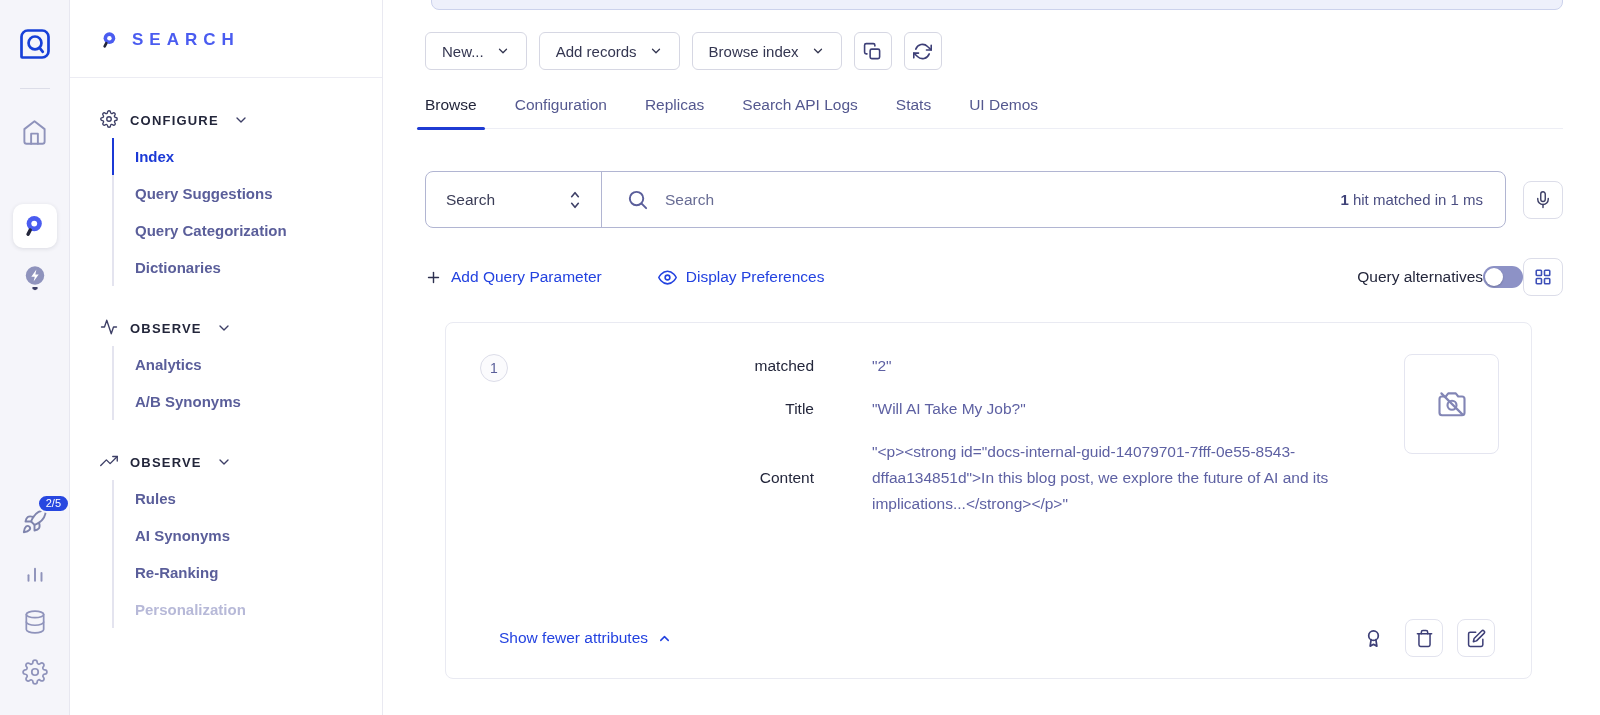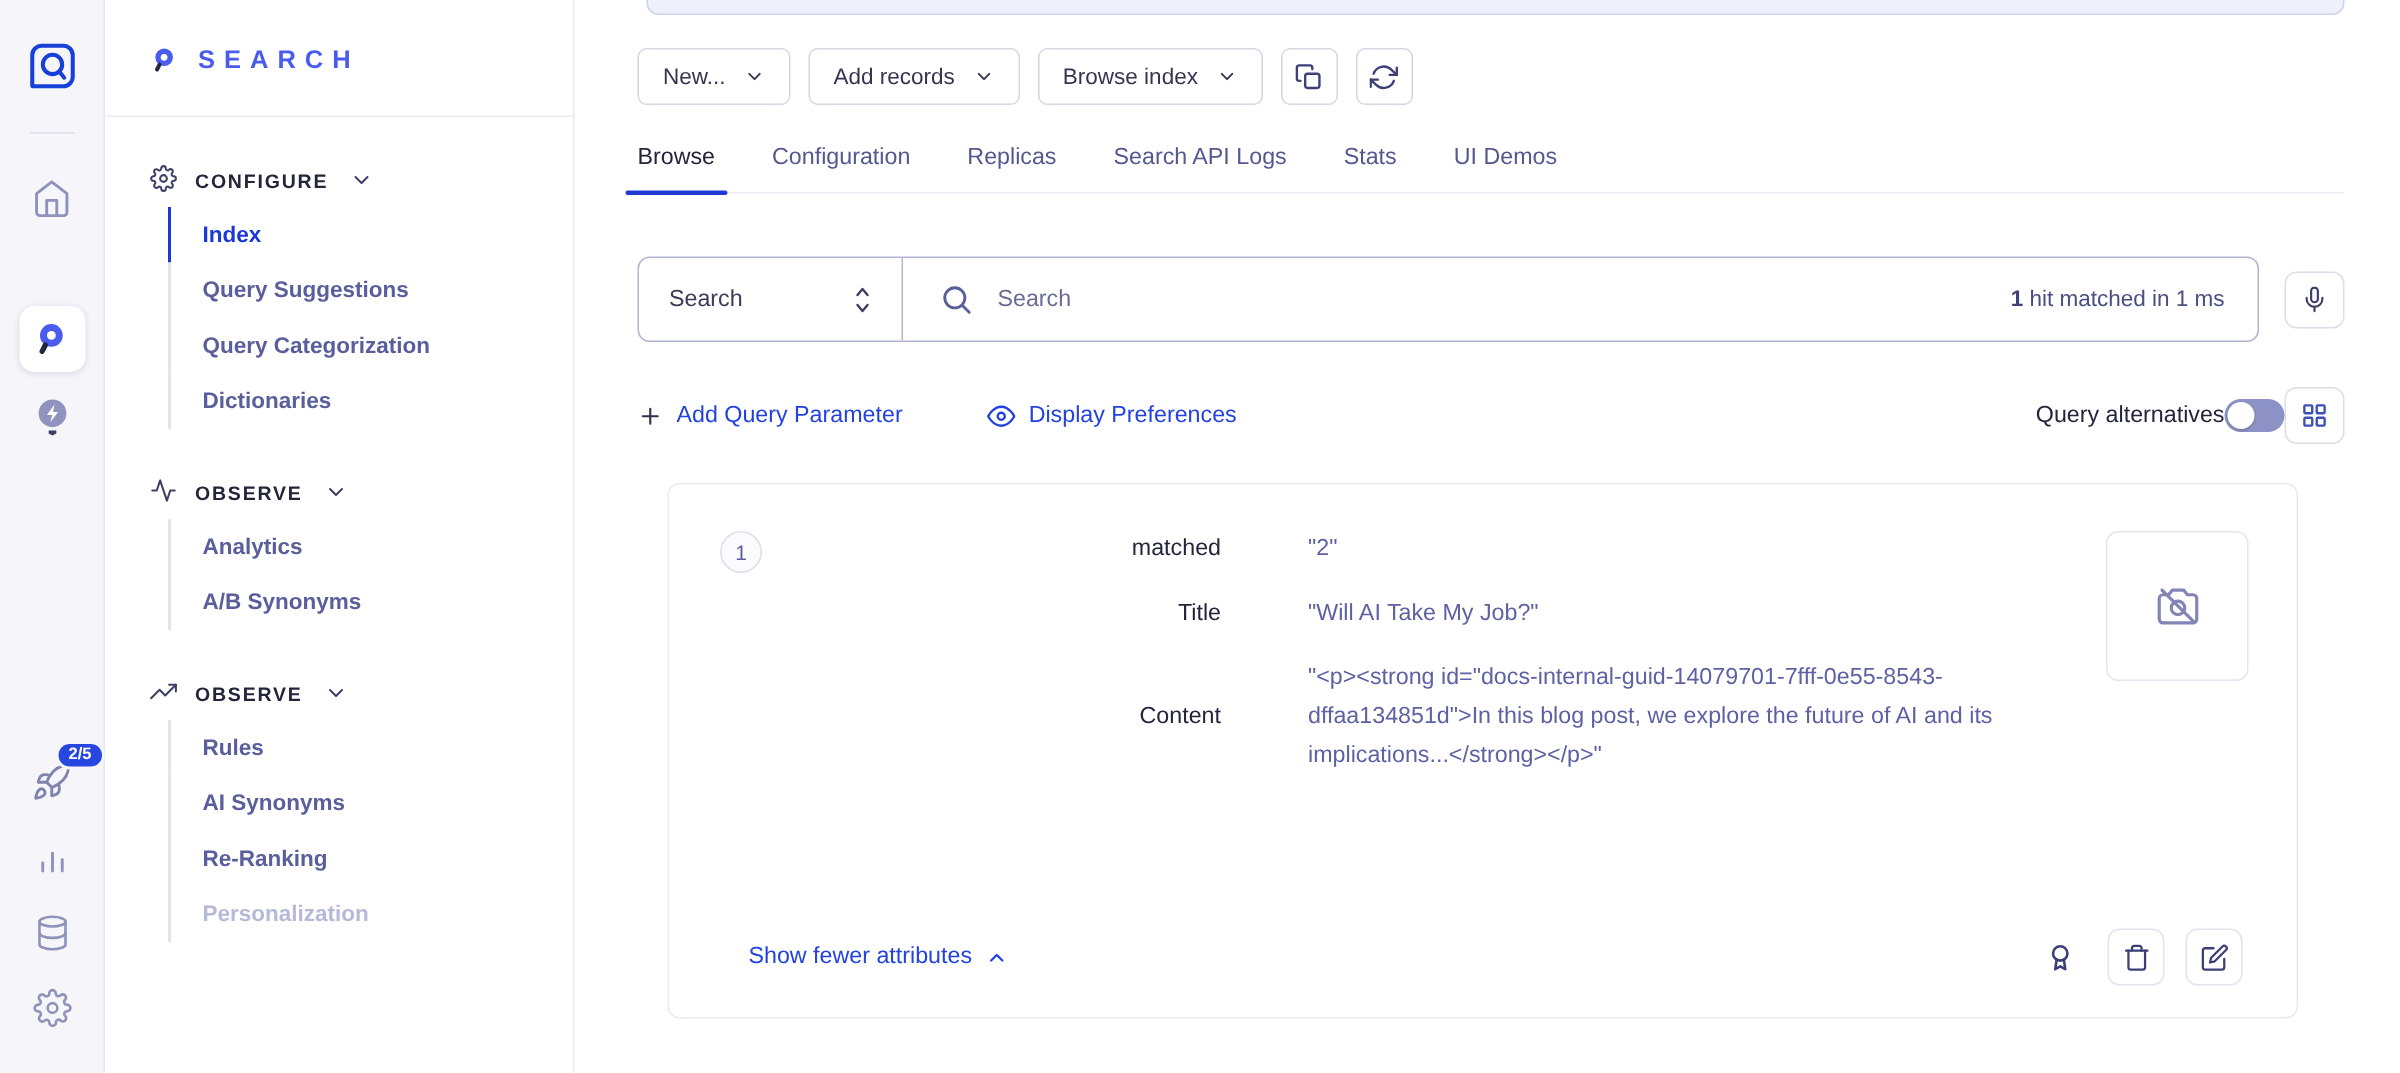--- a/index.html
+++ b/index.html
@@ -13,21 +13,21 @@
   .rail-logo { margin-top:26px; }
   .rail-divider { width:30px; height:1px; background:#dcdde8; margin-top:26px; }
   .rail-home { margin-top:30px; color:#8f93bb; }
   .rail-active-card { margin-top:58px; width:44px; height:44px; background:#fff; border-radius:10px;
     box-shadow:0 1px 4px rgba(35,38,59,.12); display:flex; align-items:center; justify-content:center; }
   .rail-bulb { margin-top:16px; }
   .rail-spacer { flex:1; }
   .rail-bottom { display:flex; flex-direction:column; align-items:center; gap:24px; padding-bottom:30px; color:#8f93bb; }
   .rocket-wrap { position:relative; color:#7f84ad; }
   .trial-badge { position:absolute; top:-14px; right:-22px; background:#2747e0; color:#fff;
-    font-size:11px; font-weight:bold; padding:1px 7px 2px; border-radius:999px; border:2px solid #f5f5fa; }
+    font-size:11px; font-weight:normal; padding:1px 7px 2px; border-radius:999px; border:2px solid #f5f5fa; }
 
   
   .sidebar { position:absolute; left:70px; top:0; bottom:0; width:313px; background:#fff;
     border-right:1px solid #e9e9f1; }
   .brand { display:flex; align-items:center; gap:12px; margin:30px 0 0 30px; }
   .brand-name { color:#4a5cf0; font-size:17px; font-weight:bold; letter-spacing:6px; }
   .sidebar-divider { height:1px; background:#ececf3; margin-top:27px; }
   .nav { padding-left:30px; }
   .section-header { display:flex; align-items:flex-end; gap:12px; margin-top:32px; cursor:default; }
   .section-header .hdr-icon { color:#3d3f66; }

